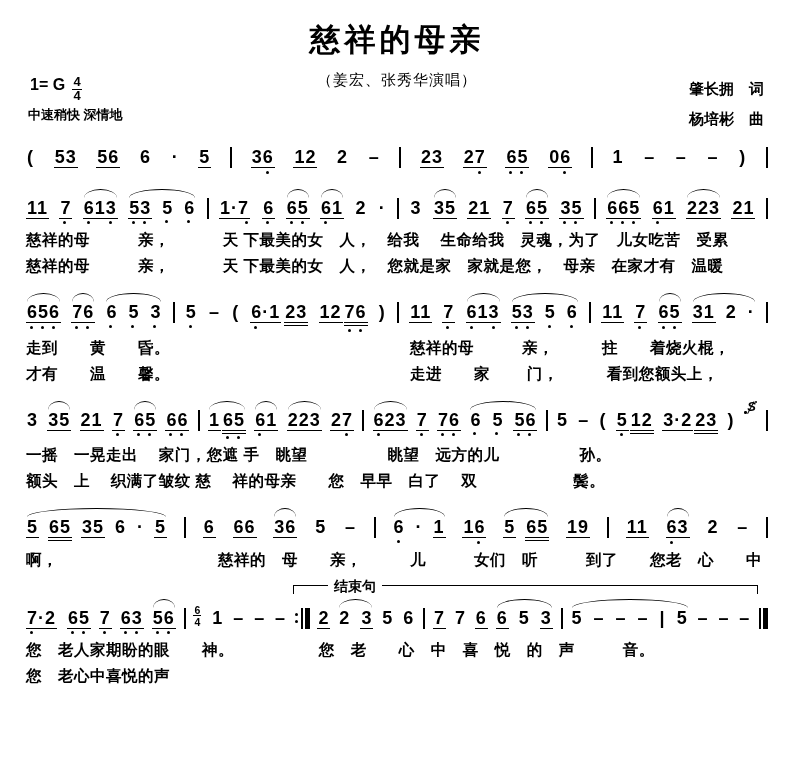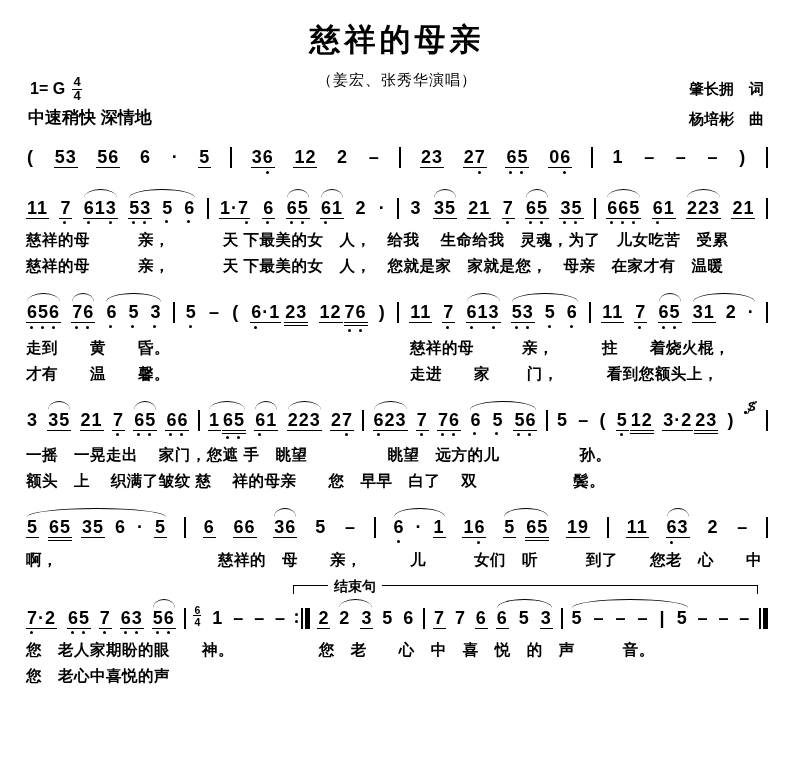--- a/index.html
+++ b/index.html
@@ -1,24 +1,24 @@
 <!DOCTYPE html>
 <html><head>
 <meta charset="utf-8">
 <style>
   html,body{margin:0;padding:0;background:#fff;color:#000;
     font-family:"Liberation Sans","DejaVu Sans",sans-serif;}
   .page{position:relative;width:794px;height:782px;background:#fff;overflow:hidden;}
   .title{text-align:center;font-size:31px;font-weight:bold;letter-spacing:4px;padding-top:22px;line-height:36px;}
   .subtitle{text-align:center;font-size:15px;font-weight:normal;margin-top:13px;letter-spacing:1px;}
   .credits{position:absolute;top:74px;right:30px;font-size:15px;font-weight:bold;line-height:30px;text-align:left;}
-  .keysig{position:absolute;left:30px;top:76px;display:flex;align-items:center;font-size:16px;font-weight:bold;}
+  .keysig{position:absolute;left:30px;top:76px;display:flex;font-size:16px;font-weight:bold;}
   .meter{display:inline-flex;flex-direction:column;align-items:center;margin-left:7px;line-height:12px;font-size:13px;font-weight:bold;}
   .meter .mline{width:10px;height:1.2px;background:#000;margin:0.5px 0;}
-  .tempo{position:absolute;left:28px;top:106px;font-size:17px;font-weight:bold;}
+  .tempo{position:absolute;left:28px;top:106px;font-size:13px;font-weight:bold;}
   .score{padding:46px 26px 0 26px;}
   .system{margin-bottom:12px;position:relative;}
   .system.last{padding-top:12px;}
   .music{display:flex;justify-content:space-between;align-items:flex-start;padding-top:11px;margin-bottom:2px;}
   .music>*{flex-shrink:0;}
   .grp{display:inline-flex;position:relative;}
   .grp.arc::before{content:"";position:absolute;left:1px;right:1px;top:-9px;height:8px;
     border-top:1.7px solid #000;border-radius:50% 50% 0 0/100% 100% 0 0;}
   .it{position:relative;display:inline-flex;flex-direction:column;align-items:flex-start;}
   .it+.it{margin-left:9px;}

